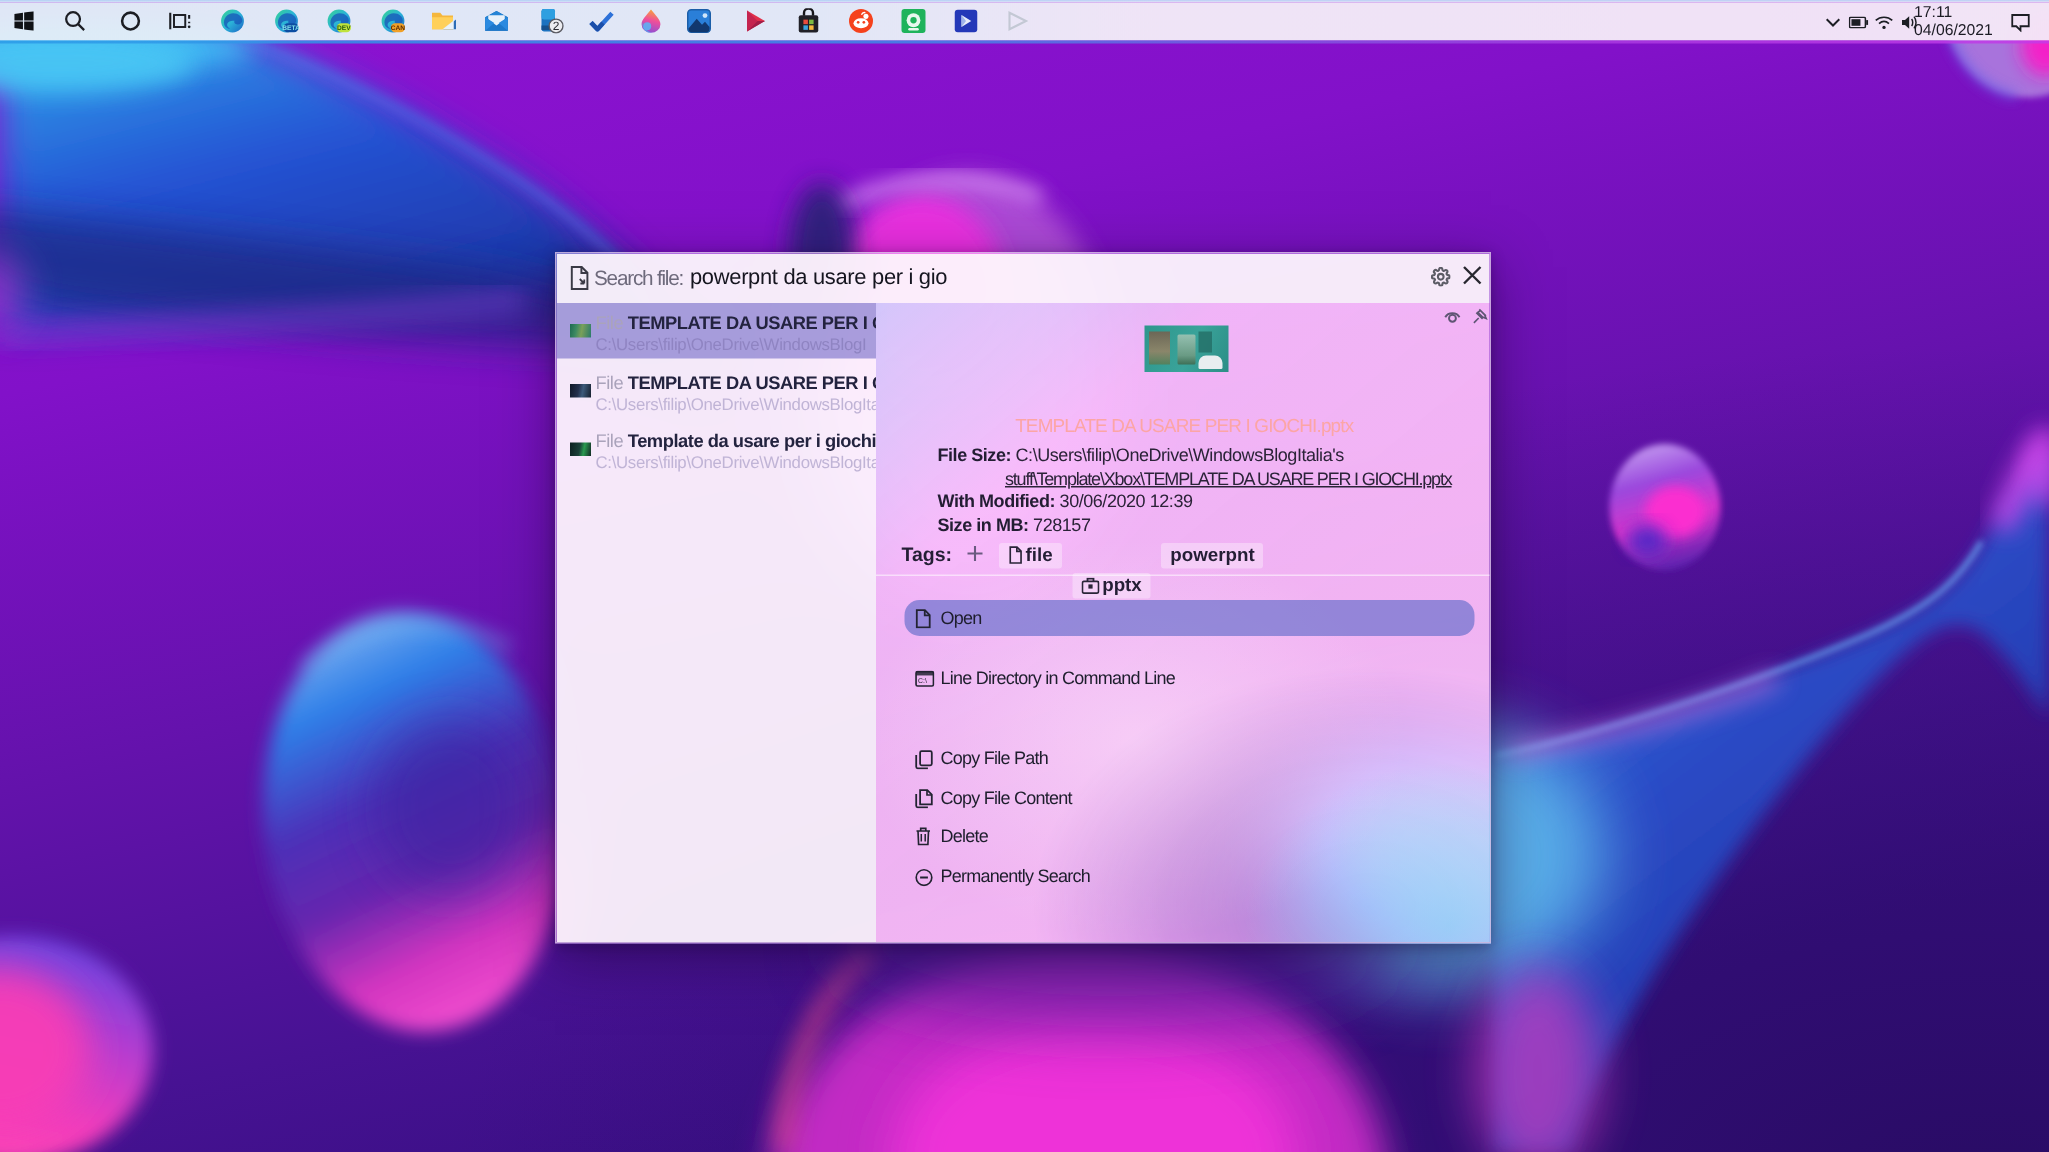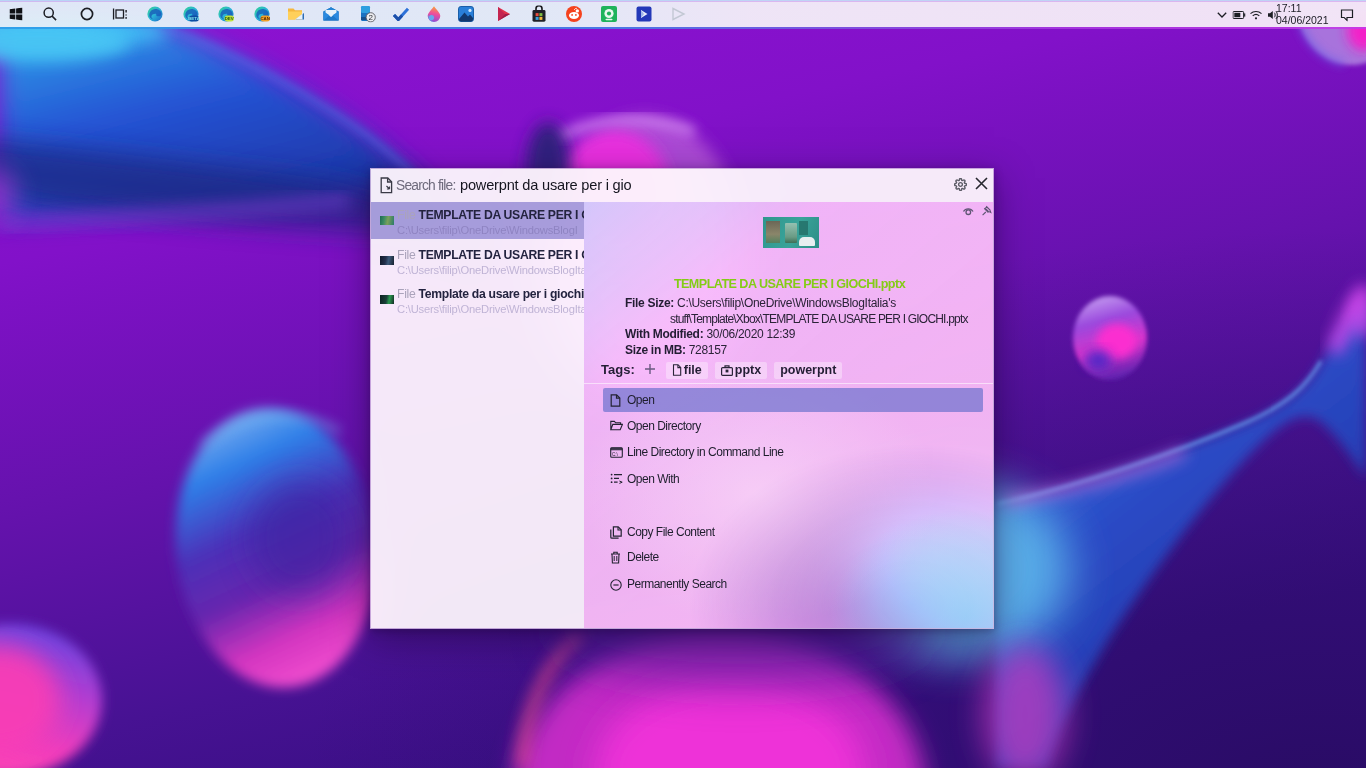--- a/index.html
+++ b/index.html
@@ -46,24 +46,24 @@
   .row .thumb { position:absolute; left:9px; top:14px; width:14px; height:9px; }
   .row .tline { position:absolute; left:26px; top:6px; width:500px; font-size:12.2px; letter-spacing:-0.3px; white-space:nowrap; }
   .row .tline .fl { color:#aaa3bb; }
   .row .tline b { color:#23233f; font-weight:bold; }
   .row .pline { position:absolute; left:26px; top:22px; width:500px; font-size:11.2px; letter-spacing:-0.2px; color:#c0b4d6; white-space:nowrap; }
   .rowsel { background:rgba(118,108,200,0.62); }
   .rowsel .pline { color:#8f84c2; }
   
   .eyepin { position:absolute; left:378px; top:3px; }
   .pthumb { position:absolute; left:179px; top:15px; width:56px; height:31px; }
-  .ptitle { position:absolute; left:0; top:75px; width:411px; text-align:center; font-weight:bold; font-size:12.6px; letter-spacing:-0.55px; color:#84cc16; }
+  .ptitle { position:absolute; left:0; top:75px; width:411px; text-align:center; font-weight:normal; font-size:12.6px; letter-spacing:-0.55px; color:#fca5a5; }
   .pinfo { position:absolute; left:41px; top:94px; width:368px; white-space:nowrap; font-size:12px; letter-spacing:-0.3px; line-height:15.7px; color:#2b2338; }
   .pinfo b { color:#231d33; }
-  .pinfo .ind { padding-left:45px; letter-spacing:-0.8px; }
+  .pinfo .ind { padding-left:45px; letter-spacing:-0.8px;text-decoration:underline; }
   .tagsrow { position:absolute; left:17px; top:160px; height:17px; font-size:13px; color:#241e35; }
   .tagsrow b { font-weight:bold; }
   .chip { display:inline-block; height:17px; line-height:17px; background:rgba(255,255,255,0.34); border-radius:2px; padding:0 6px; font-weight:bold; font-size:12.5px; color:#241e35; vertical-align:top; }
   .tsep { position:absolute; left:0; top:181px; width:411px; height:1px; background:rgba(255,255,255,0.55); }
   
   .menu { position:absolute; left:213px; top:33px; width:411px; height:428px; }
   .mitem { position:absolute; left:19px; width:380px; height:24px; border-radius:2px; }
   .mitem svg { position:absolute; left:7px; top:6px; }
   .mitem span { position:absolute; left:24px; top:4.5px; font-size:12px; letter-spacing:-0.5px; color:#1e1e2d; }
   .msel { background:rgba(90,105,200,0.62); }
@@ -412,56 +412,47 @@
       <div class="ptitle">TEMPLATE DA USARE PER I GIOCHI.pptx</div>
       <div class="pinfo"><b>File Size:</b> C:\Users\filip\OneDrive\WindowsBlogItalia's<br>
         <span class="ind">stuff\Template\Xbox\TEMPLATE DA USARE PER I GIOCHI.pptx</span><br>
         <b>With Modified:</b> 30/06/2020 12:39<br>
         <b>Size in MB:</b> 728157</div>
       <div class="tagsrow"><b>Tags:</b><svg width="12" height="12" viewBox="0 0 12 12" style="vertical-align:-1px;margin-left:9px;">
             <path d="M6,1 L6,11 M1,6 L11,6" stroke="#6a5a80" stroke-width="1.4"></path>
           </svg><span class="chip" style="margin-left:10px;"><svg width="10" height="12" viewBox="0 0 10 12" style="vertical-align:-2px;margin-right:2px;">
               <path d="M1.5,0.7 L6,0.7 L8.7,3.4 L8.7,11.3 L1.5,11.3 Z" fill="none" stroke="#2a2438" stroke-width="1.1"></path>
               <path d="M5.9,0.9 L5.9,3.6 L8.6,3.6" fill="none" stroke="#2a2438" stroke-width="1.1"></path>
-            </svg>file</span><span class="chip" style="margin-left:7px;"><svg width="12" height="11" viewBox="0 0 12 11" style="vertical-align:-2px;margin-right:2px;">
+            </svg>file</span><span class="chip" style="margin-left:7px;margin-top:20px;"><svg width="12" height="11" viewBox="0 0 12 11" style="vertical-align:-2px;margin-right:2px;">
               <rect x="0.6" y="2.6" width="10.8" height="7.8" rx="1" fill="none" stroke="#2a2438" stroke-width="1.2"></rect>
               <path d="M4,2.4 L4,0.8 L8,0.8 L8,2.4" fill="none" stroke="#2a2438" stroke-width="1.2"></path>
               <rect x="4.6" y="4.6" width="2.8" height="2.8" fill="#2a2438"></rect>
             </svg>pptx</span><span class="chip" style="margin-left:7px;">powerpnt</span></div>
       <div class="tsep"></div>
-      <div class="mitem msel" style="top:186px;">
+      <div class="mitem msel" style="top:198px;border-radius:10px;">
           <svg width="11" height="13" viewBox="0 0 11 13">
             <path d="M1.2,0.8 L6.6,0.8 L9.8,4 L9.8,12.2 L1.2,12.2 Z" fill="none" stroke="#232332" stroke-width="1.2"></path>
             <path d="M6.5,1 L6.5,4.2 L9.7,4.2" fill="none" stroke="#232332" stroke-width="1.2"></path>
           </svg>
           <span>Open</span>
-        </div>
-      <div class="mitem" style="top:212.4px;">
-          <svg width="13" height="11" viewBox="0 0 13 11">
-            <path d="M0.8,9.8 L0.8,1.4 L4.4,1.4 L5.6,2.8 L10.6,2.8 L10.6,4.4 M0.8,9.8 L2.8,4.4 L12.4,4.4 L10.2,9.8 Z" fill="none" stroke="#232332" stroke-width="1.1"></path>
-          </svg>
-          <span>Open Directory</span>
         </div>
       <div class="mitem" style="top:238.8px;">
           <svg width="13" height="11" viewBox="0 0 13 11">
             <rect x="0.7" y="0.7" width="11.6" height="9.6" rx="1" fill="none" stroke="#232332" stroke-width="1.1"></rect>
             <rect x="0.7" y="0.7" width="11.6" height="2.6" fill="#232332" opacity="0.85"></rect>
             <text x="2" y="8.6" font-size="4.6" fill="#232332" font-family="Liberation Sans">C:\</text>
           </svg>
           <span>Line Directory in Command Line</span>
         </div>
-      <div class="mitem" style="top:265.2px;">
-          <svg width="13" height="11" viewBox="0 0 13 11">
-            <circle cx="1.6" cy="1.6" r="0.9" fill="#232332"></circle>
-            <circle cx="1.6" cy="5.4" r="0.9" fill="#232332"></circle>
-            <circle cx="1.6" cy="9.2" r="0.9" fill="#232332"></circle>
-            <path d="M4,1.6 L12,1.6 M4,5.4 L9,5.4 M4,9.2 L7.6,9.2" stroke="#232332" stroke-width="1.2"></path>
-            <path d="M9.4,8 L12.2,9.2 L9.4,10.4" fill="none" stroke="#232332" stroke-width="1"></path>
-          </svg>
-          <span>Open With</span>
+      <div class="mitem" style="top:291.6px;">
+          <svg width="12" height="13" viewBox="0 0 12 13">
+            <rect x="3.4" y="0.8" width="7.8" height="9.4" rx="1" fill="none" stroke="#232332" stroke-width="1.2"></rect>
+            <path d="M8.6,12.2 L1.8,12.2 C1.2,12.2 0.8,11.8 0.8,11.2 L0.8,3.4" fill="none" stroke="#232332" stroke-width="1.2"></path>
+          </svg>
+          <span>Copy File Path</span>
         </div>
       <div class="mitem" style="top:318px;text-align:right;">
           <svg width="12" height="13" viewBox="0 0 12 13">
             <path d="M3.4,0.8 L8.2,0.8 L11.2,3.8 L11.2,10.2 L3.4,10.2 Z" fill="none" stroke="#232332" stroke-width="1.2"></path>
             <path d="M8,1 L8,4 L11,4" fill="none" stroke="#232332" stroke-width="1.1"></path>
             <path d="M8.6,12.2 L1.8,12.2 C1.2,12.2 0.8,11.8 0.8,11.2 L0.8,3.4" fill="none" stroke="#232332" stroke-width="1.2"></path>
           </svg>
           <span>Copy File Content</span>
         </div>
       <div class="mitem" style="top:343px;">

